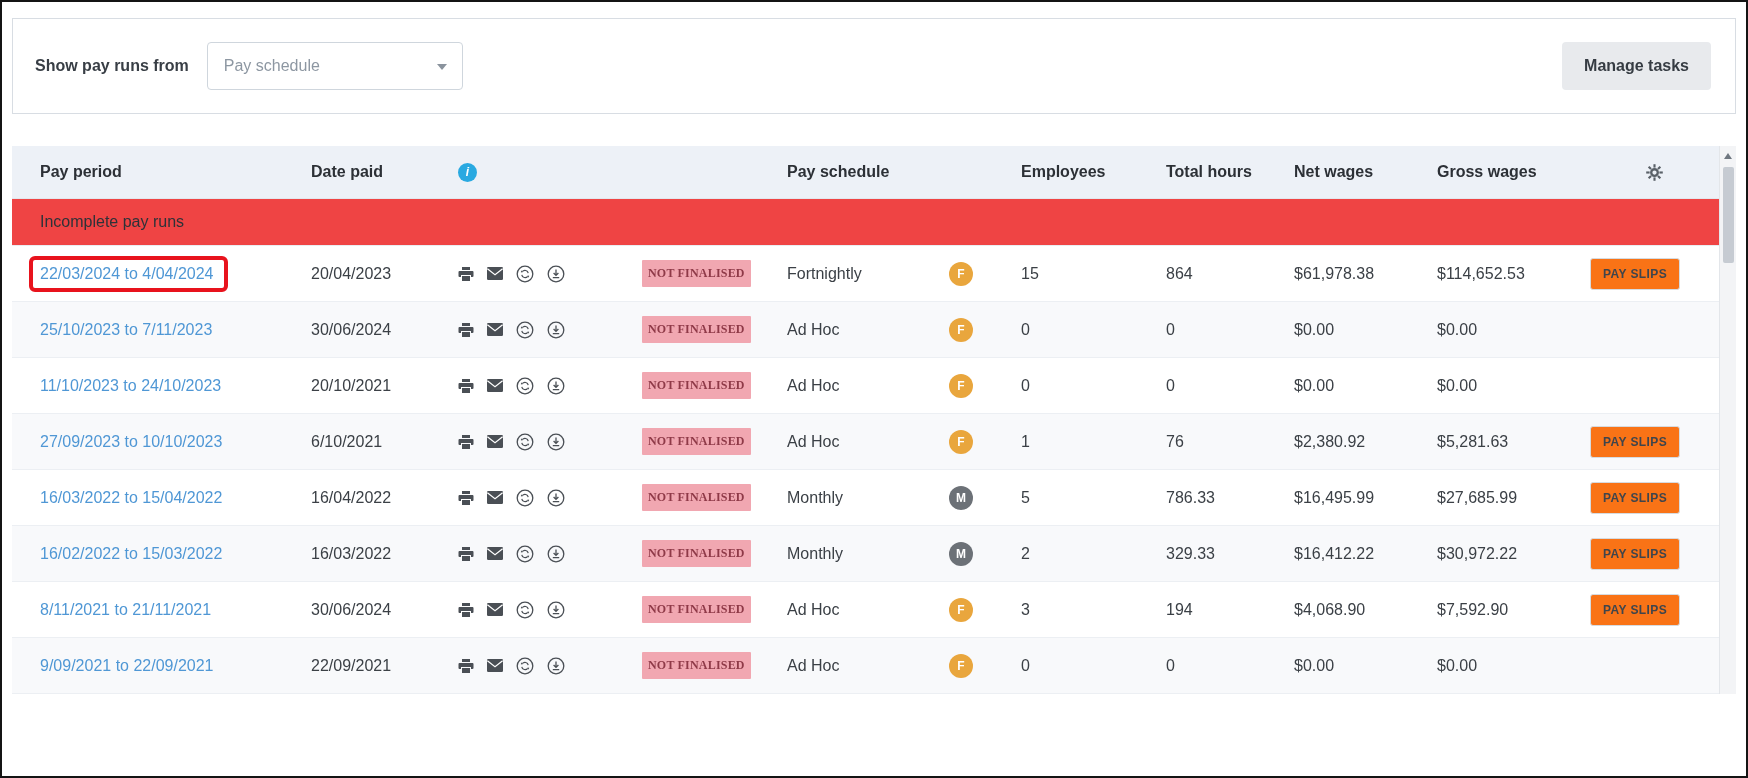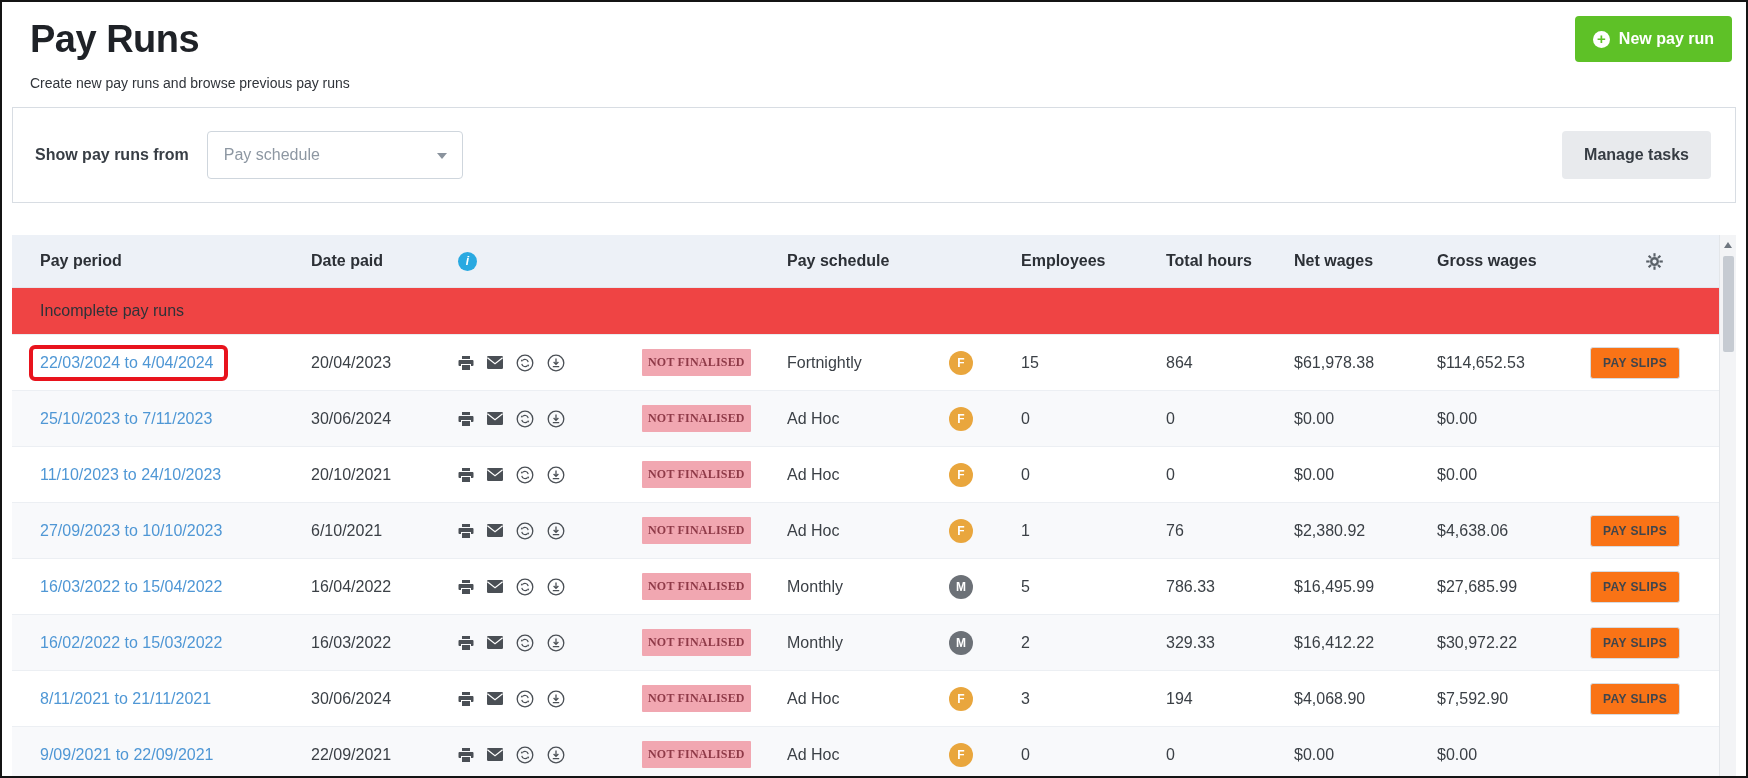--- a/index.html
+++ b/index.html
@@ -155,28 +155,20 @@
   .sb-thumb {
     margin: 2px auto 0; width: 11px; height: 96px;
     background: #c6cbd2; border-radius: 2px; cursor: grab;
   }
 </style>
 </head>
 <body>
 
 <div class="app">
 
-  <header class="page-header">
-    <h1 class="page-title">Pay Runs</h1>
-    <p class="page-subtitle">Create new pay runs and browse previous pay runs</p>
-    <button class="btn-green">
-      <span class="plus-icon"></span>
-      <span>New pay run</span>
-    </button>
-  </header>
 
   <section class="filter-panel">
     <span class="filter-label">Show pay runs from</span>
     <div class="dropdown dd-schedule">
       <span class="dd-placeholder">Pay schedule</span>
       <span class="caret"></span>
     </div>
     <button class="btn-gray">Manage tasks</button>
   </section>
 
@@ -405,21 +397,21 @@
     <div class="cell c-status">
       <span class="status-badge">NOT FINALISED</span>
     </div>
     <div class="cell c-sched">Ad Hoc</div>
     <div class="cell c-badge">
       <span class="sched-badge amber">F</span>
     </div>
     <div class="cell c-emp">1</div>
     <div class="cell c-hours">76</div>
     <div class="cell c-net">$2,380.92</div>
-    <div class="cell c-gross">$4,638.06</div>
+    <div class="cell c-gross">$5,281.63</div>
     <div class="cell c-payslips">
       <button class="payslips-btn">PAY SLIPS</button>
     </div>
   </div>
         <div class="trow">
     <div class="cell c-period">
       <span class="period-wrap">
         <a class="period-link">16/03/2022 to 15/04/2022</a>
       </span>
     </div>

